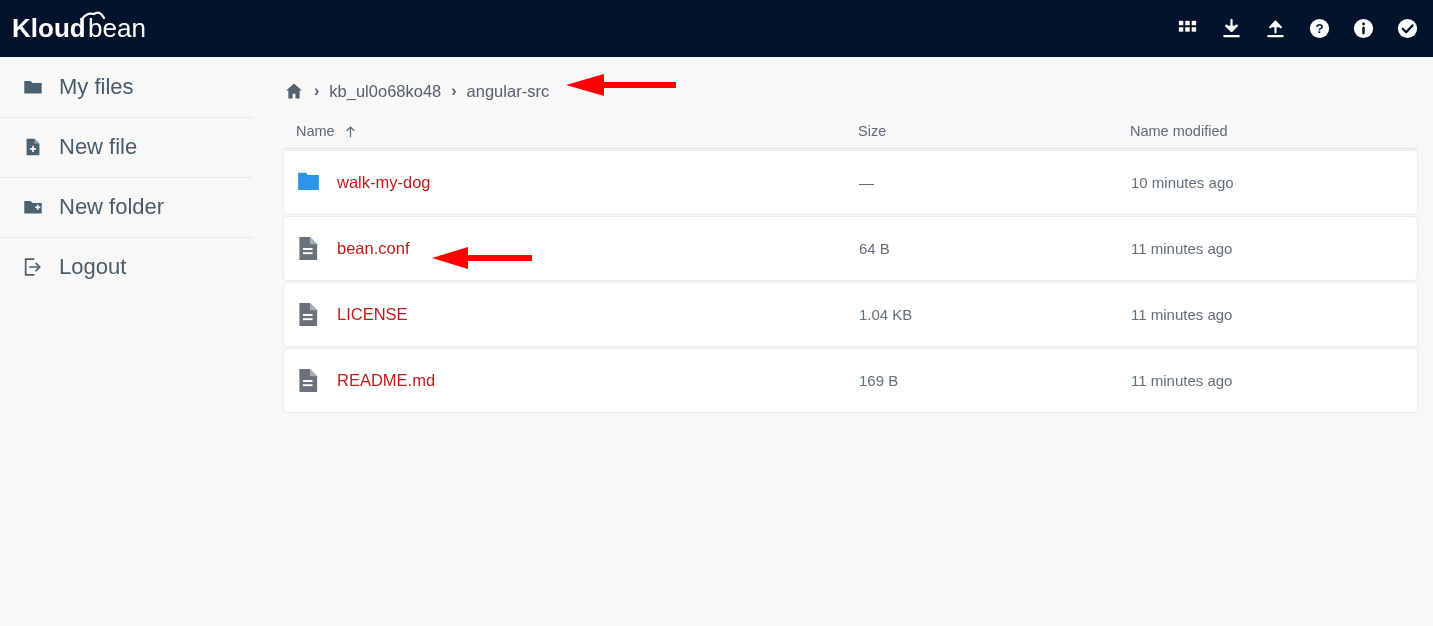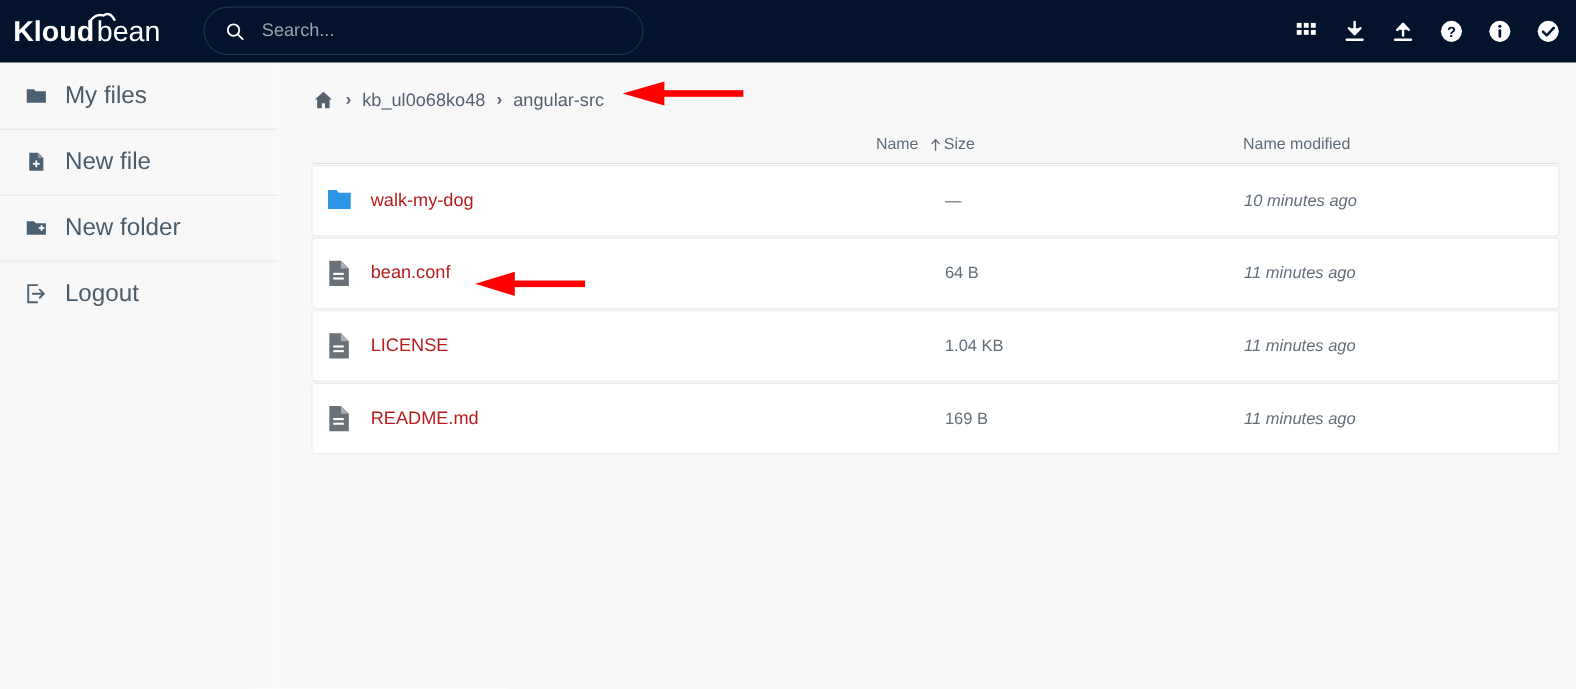--- a/index.html
+++ b/index.html
@@ -110,21 +110,21 @@
     width: 1135px;
   }
   .thead {
     display: flex; align-items: center;
     height: 35px;
     background: #f8f8f9;
     border-bottom: 1px solid #e4e4e6;
     color: #5f6b77;
     font-size: 14.5px;
   }
-  .th-name { width: 575px; padding-left: 13px; display: flex; align-items: center; gap: 8px; justify-content: flex-end; }
+  .th-name { width: 575px; padding-left: 13px; display: flex; align-items: center; gap: 8px; }
   .th-size { width: 272px; }
   .th-mod  { flex: 1; }
   .sort-arrow { width: 15px; height: 15px; display: block; }
 
   .row {
     display: flex; align-items: center;
     height: 65px;
     background: #ffffff;
     border: 1px solid #ececee;
     border-radius: 4px;
@@ -136,45 +136,38 @@
     width: 575px; padding-left: 13px;
     display: flex; align-items: center;
   }
   .file-icon { width: 23px; height: 27px; flex: none; display: block; }
   .fname {
     margin-left: 17px;
     color: #b91c1c;
     font-size: 16.5px;
   }
   .cell-size { width: 272px; color: #626e7a; font-size: 15px; }
-  .cell-mod  { flex: 1; color: #626e7a; font-size: 15px; font-style: italic; }
+  .cell-mod  { flex: 1; color: #626e7a; font-size: 15px; }
 
   
   .arrow-anno { position: absolute; display: block; pointer-events: none; }
   #arrow-breadcrumb { left: 566px; top: 72px; width: 110px; height: 26px; }
   #arrow-file       { left: 432px; top: 245px; width: 100px; height: 26px; }
 </style>
 </head>
 <body>
 
 <div class="topbar">
 
   <svg class="logo" viewBox="0 0 160 34">
     <text x="0" y="26" font-family="Liberation Sans, sans-serif" font-size="26" font-weight="bold" fill="#ffffff">Kloud</text>
     <text x="76" y="26" font-family="Liberation Sans, sans-serif" font-size="26" font-weight="normal" fill="#ffffff">bean</text>
     <path d="M70 8 q5 -7 12 -5 q6 -4 10 4" fill="none" stroke="#ffffff" stroke-width="2.2" stroke-linecap="round"></path>
   </svg>
 
-  <div class="search-box">
-    <svg class="search-icon" viewBox="0 0 24 24">
-      <circle cx="10.5" cy="10.5" r="6.6" fill="none" stroke="#ffffff" stroke-width="2.1"></circle>
-      <line x1="15.4" y1="15.4" x2="21" y2="21" stroke="#ffffff" stroke-width="2.1" stroke-linecap="round"></line>
-    </svg>
-    <input class="search-input" type="text" placeholder="Search..." style="">
-  </div>
 
   <div class="topicons">
     <svg class="topicon" viewBox="0 0 24 24">
       <g fill="#ffffff">
         <rect x="3" y="4" width="4.6" height="4.6"></rect>
           <rect x="9.7" y="4" width="4.6" height="4.6"></rect>
           <rect x="16.4" y="4" width="4.6" height="4.6"></rect>
         <rect x="3" y="10.7" width="4.6" height="4.6"></rect>
           <rect x="9.7" y="10.7" width="4.6" height="4.6"></rect>
           <rect x="16.4" y="10.7" width="4.6" height="4.6"></rect>

